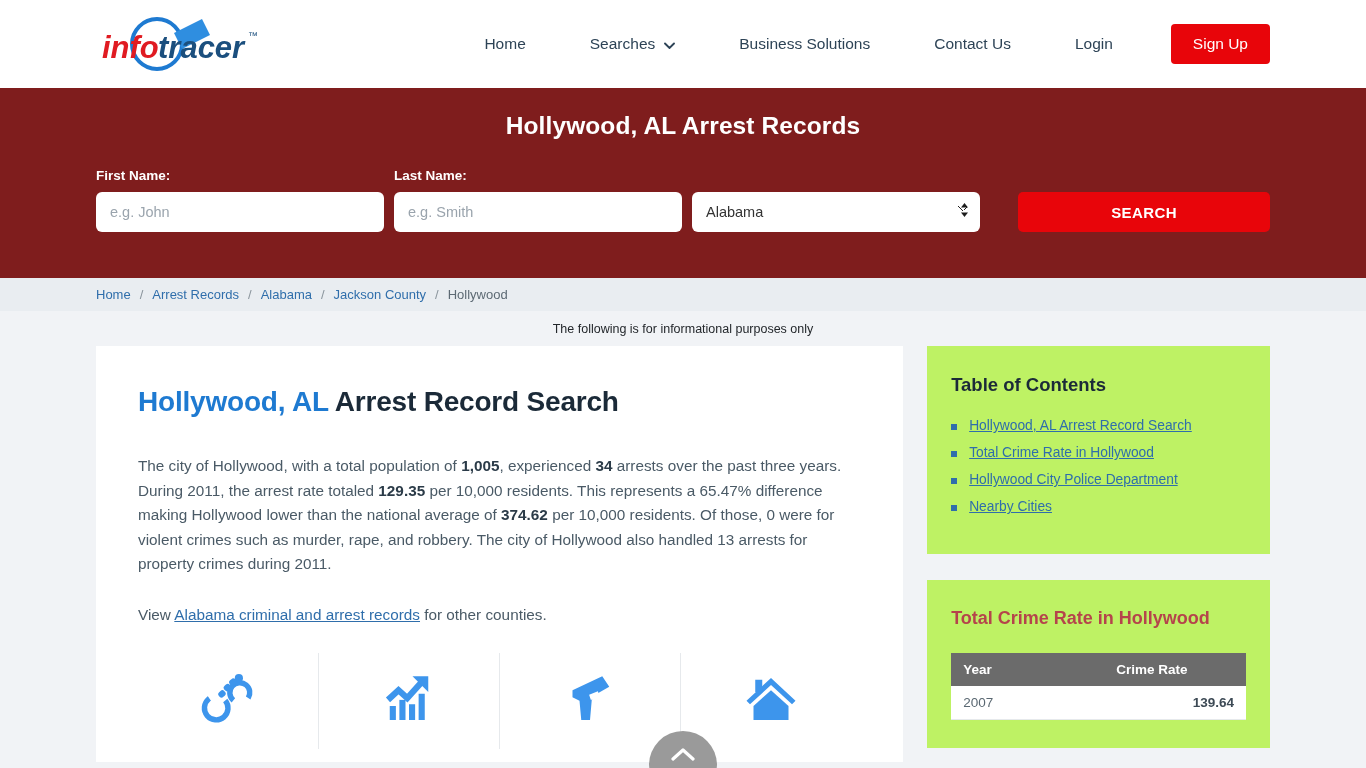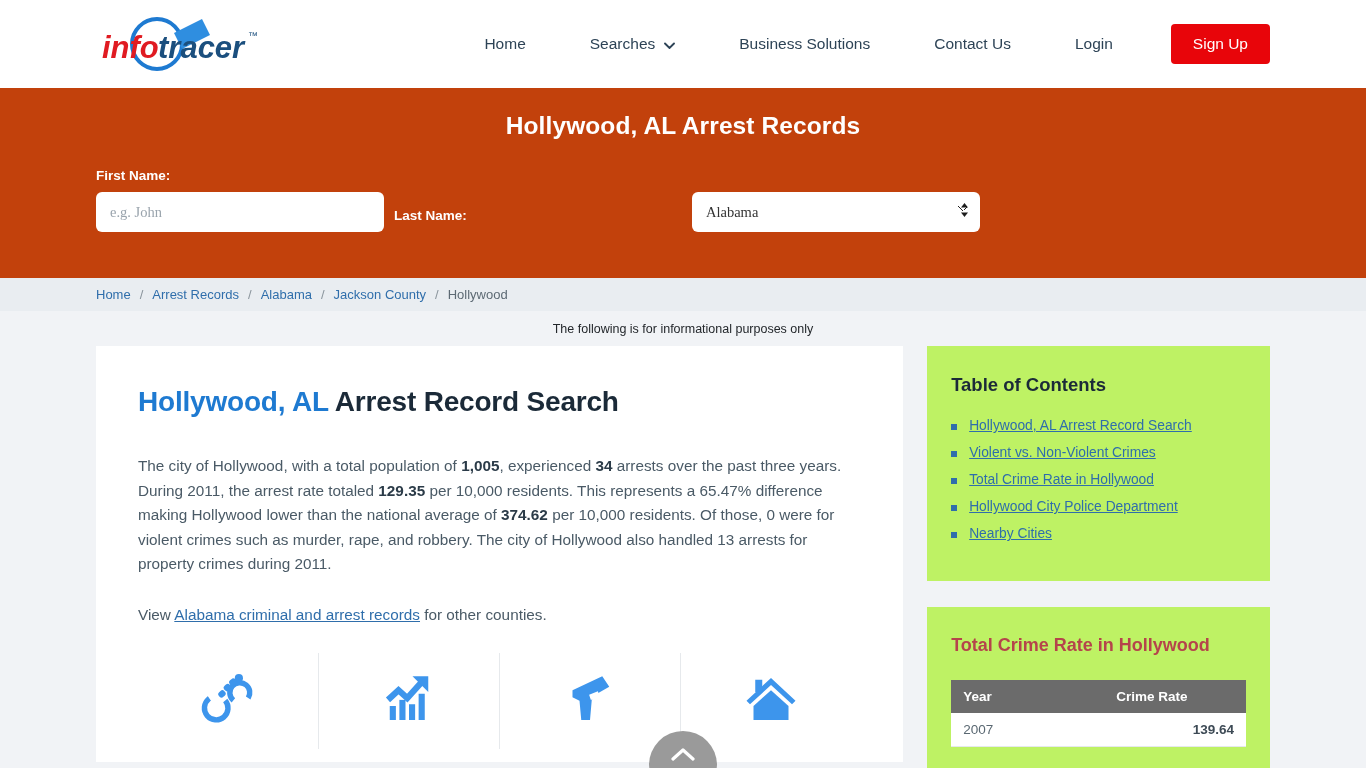--- a/index.html
+++ b/index.html
@@ -62,21 +62,21 @@
     height: 40px;
     padding: 0 22px !important;
     margin-left: 26px;
     font-size: 15.5px;
     display: flex;
     align-items: center;
   }
 
   
   .hero {
-    background: #c2410c;
+    background: #7f1d1d;
     padding: 24px 96px 44px 96px;
     height: 190px;
   }
   .hero h1 {
     margin: 0 0 28px 0;
     color: #ffffff;
     font-size: 24.5px;
     font-weight: bold;
     text-align: center;
     letter-spacing: .1px;
@@ -98,21 +98,21 @@
   }
   .field input,
   .field select {
     height: 40px;
     border: none;
     border-radius: 6px;
     background: #fff;
     font-size: 14.5px;
     color: #333;
     padding: 0 14px;
-    font-family: Liberation Serif, serif;
+    font-family: Liberation Sans, sans-serif;
     outline: none;
     width: 100%;
   }
   .field input::placeholder { color: #9aa4ad; }
   .field select {
     appearance: none;
     -webkit-appearance: none;
     background-image:
       linear-gradient(45deg, transparent 50%, #222 50%, #222 60%, transparent 60%),
       linear-gradient(135deg, transparent 40%, #222 40%, #222 50%, transparent 50%);
@@ -341,36 +341,38 @@
   <h1>Hollywood, AL Arrest Records</h1>
 
   <div class="search-row">
     <div class="field first">
       <label>First Name:</label>
       <input type="text" placeholder="e.g. John" style="">
     </div>
 
     <div class="field last">
       <label>Last Name:</label>
+      <input type="text" placeholder="e.g. Smith" style="">
     </div>
 
     <div class="field state">
       <div class="state-wrap">
         <select>
           <option>Alabama</option>
         </select>
         <span class="state-arrows">
           <svg width="9" height="16" viewBox="0 0 9 16">
             <path d="M4.5 1 L8 5.5 L1 5.5 Z" fill="#1d1d1d"></path>
             <path d="M4.5 15 L8 10.5 L1 10.5 Z" fill="#1d1d1d"></path>
           </svg>
         </span>
       </div>
     </div>
 
+    <button class="btn-search">SEARCH</button>
   </div>
 </div>
 
 <div class="breadcrumb-bar">
   <a href="#">Home</a>
   <span class="sep">/</span>
   <a href="#">Arrest Records</a>
   <span class="sep">/</span>
   <a href="#">Alabama</a>
   <span class="sep">/</span>
@@ -439,24 +441,20 @@
     </div>
   </div>
 
   <div class="col-side">
     <div class="card">
       <div class="side-h3">Table of Contents</div>
       <ul class="toc">
         <li>
             <span class="bullet"></span>
             <a href="#">Hollywood, AL Arrest Record Search</a>
-          </li>
-        <li>
-            <span class="bullet"></span>
-            <a href="#">Violent vs. Non-Violent Crimes</a>
           </li>
         <li>
             <span class="bullet"></span>
             <a href="#">Total Crime Rate in Hollywood</a>
           </li>
         <li>
             <span class="bullet"></span>
             <a href="#">Hollywood City Police Department</a>
           </li>
         <li>

